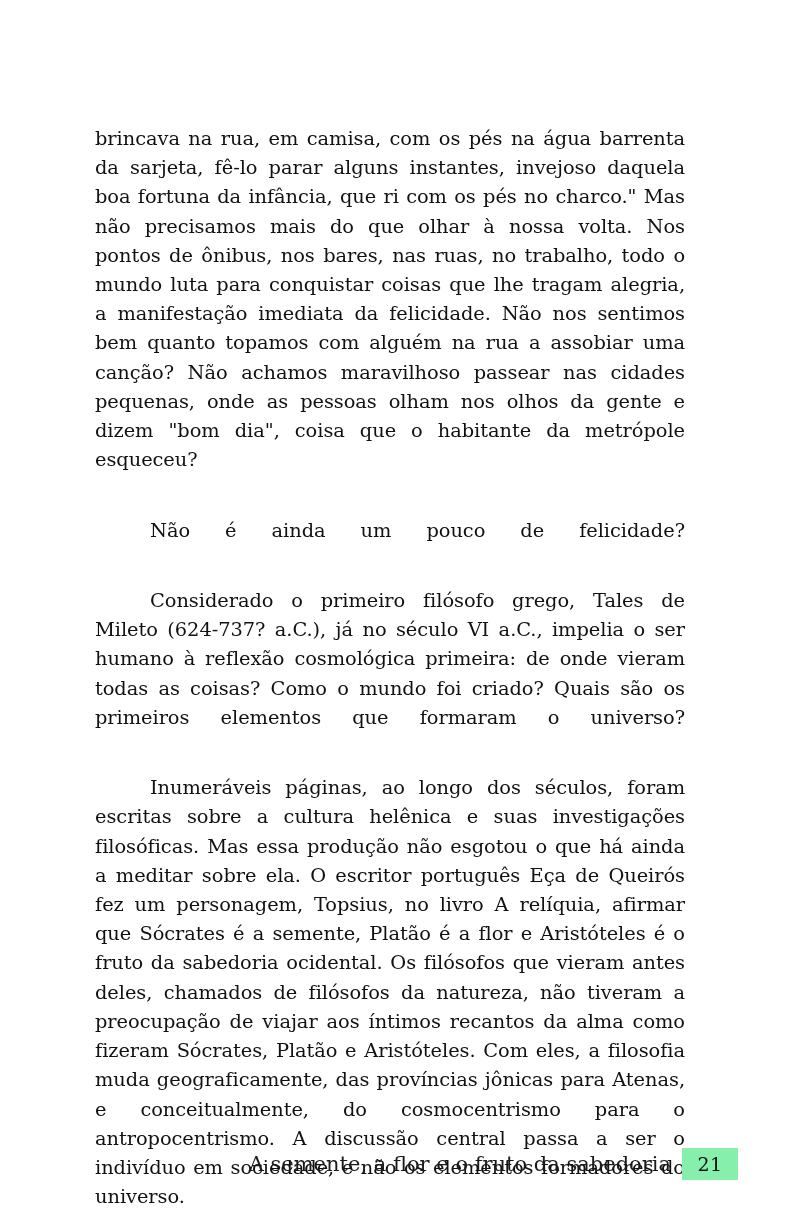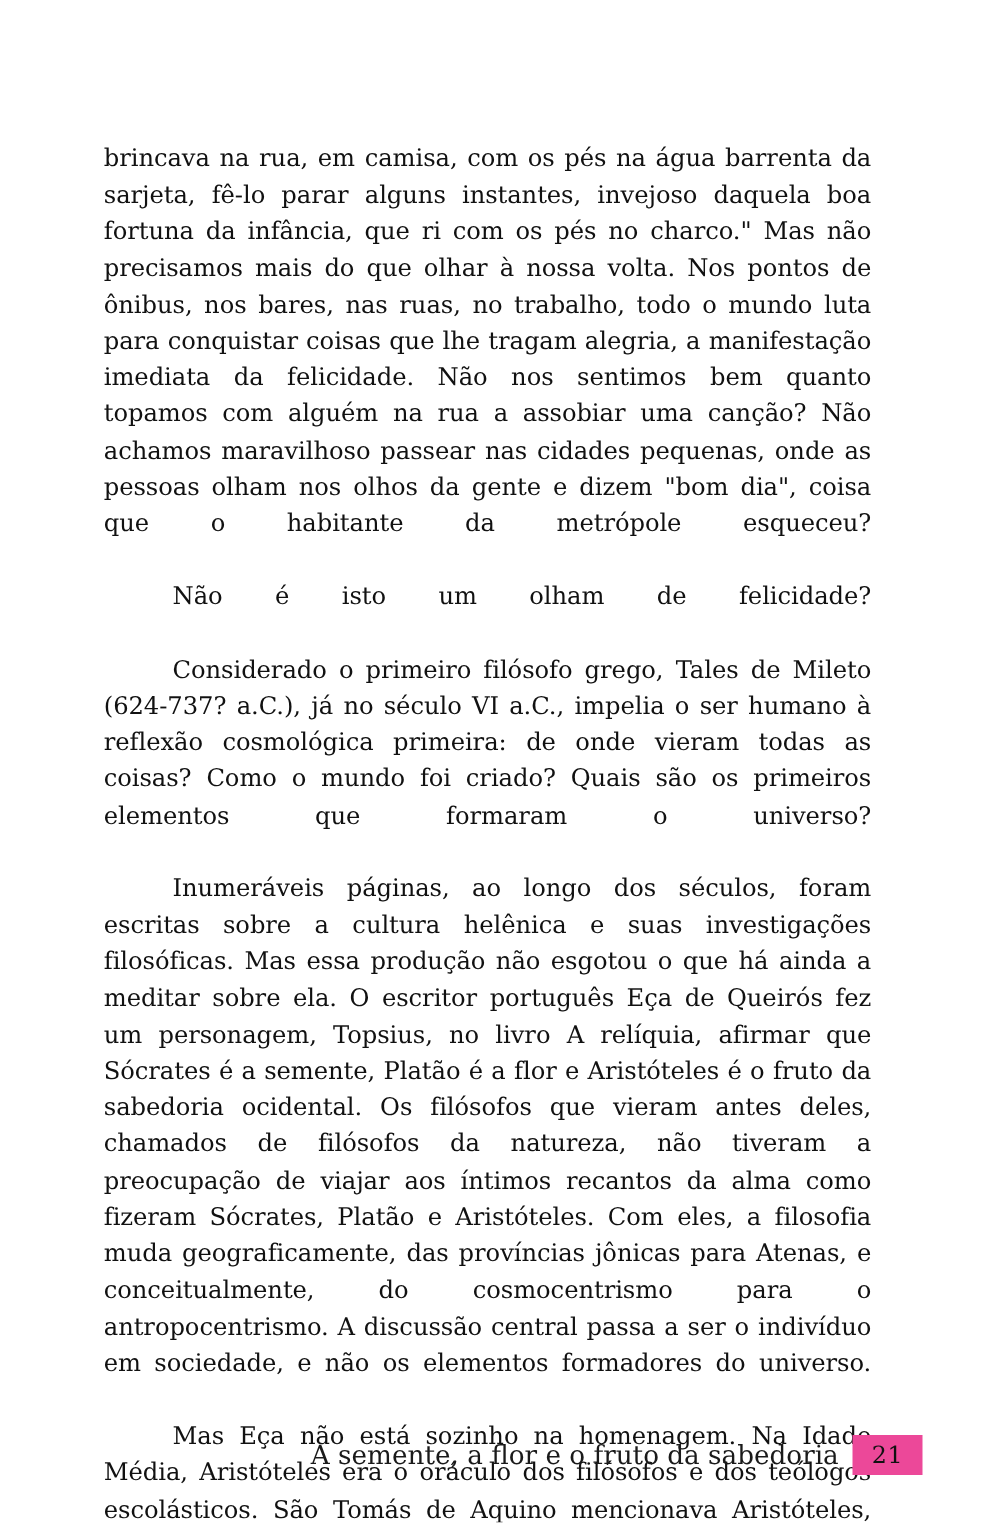--- a/index.html
+++ b/index.html
@@ -26,21 +26,21 @@
 
   
   .textblock {
     position: absolute;
     left: 83px;
     top: 112px;
     width: 614px;
   }
 
   .para {
-    margin: 0;
+    margin: 12px;
     text-align: justify;
     text-justify: inter-word;
     font-size: 19.4px;
     line-height: 29.2px;
     letter-spacing: -0.05px;
     word-spacing: 0.2px;
     hyphens: manual;
   }
 
   .para.indent {
@@ -74,21 +74,21 @@
     font-size: 21px;
     line-height: 32px;
     color: #1a1a1a;
     padding-right: 11px;
     white-space: nowrap;
   }
 
   .folio-box {
     width: 56px;
     height: 32px;
-    background: #ec4899;
+    background: #86efac;
     display: flex;
     align-items: center;
     justify-content: center;
     box-sizing: border-box;
   }
 
   .folio-number {
     font-size: 19px;
     color: #111111;
     line-height: 1;
@@ -100,21 +100,21 @@
 
 <div class="page">
 
   <div class="textblock">
 
     <p class="para">
       <span>brincava na rua, em camisa, com os pés na água barrenta da sarjeta, fê-lo parar alguns instantes, invejoso daquela boa fortuna da infância, que ri com os pés no charco." Mas não precisamos mais do que olhar à nossa volta. Nos pontos de ônibus, nos bares, nas ruas, no trabalho, todo o mundo luta para conquistar coisas que lhe tragam alegria, a manifestação imediata da felicidade. Não nos sentimos bem quanto topamos com alguém na rua a assobiar uma canção? Não achamos maravilhoso passear nas cidades pequenas, onde as pessoas olham nos olhos da gente e dizem "bom dia", coisa que o habitante da metrópole esqueceu?</span>
     </p>
 
     <p class="para indent">
-      <span>Não é isto um olham de felicidade?</span>
+      <span>Não é ainda um pouco de felicidade?</span>
     </p>
 
     <p class="para indent">
       <span>Considerado o primeiro filósofo grego, Tales de Mileto (624-737? a.C.), já no século VI a.C., impelia o ser humano à reflexão cosmológica primeira: de onde vieram todas as coisas? Como o mundo foi criado? Quais são os primeiros elementos que formaram o universo?</span>
     </p>
 
     <p class="para indent">
       <span>Inumeráveis páginas, ao longo dos séculos, foram escritas sobre a cultura helênica e suas investigações filosóficas. Mas essa produção não esgotou o que há ainda a meditar sobre ela. O escritor português Eça de Queirós fez um personagem, Topsius, no livro </span><span class="italic">A relíquia</span><span>, afirmar que Sócrates é a semente, Platão é a flor e Aristóteles é o fruto da sabedoria ocidental. Os filósofos que vieram antes deles, chamados de filósofos da natureza, não tiveram a preocupação de viajar aos íntimos recantos da alma como fizeram Sócrates, Platão e Aristóteles. Com eles, a filosofia muda geograficamente, das províncias jônicas para Atenas, e conceitualmente, do cosmocentrismo para o antropocentrismo. A discussão central passa a ser o indivíduo em sociedade, e não os elementos formadores do universo.</span>
     </p>
 

